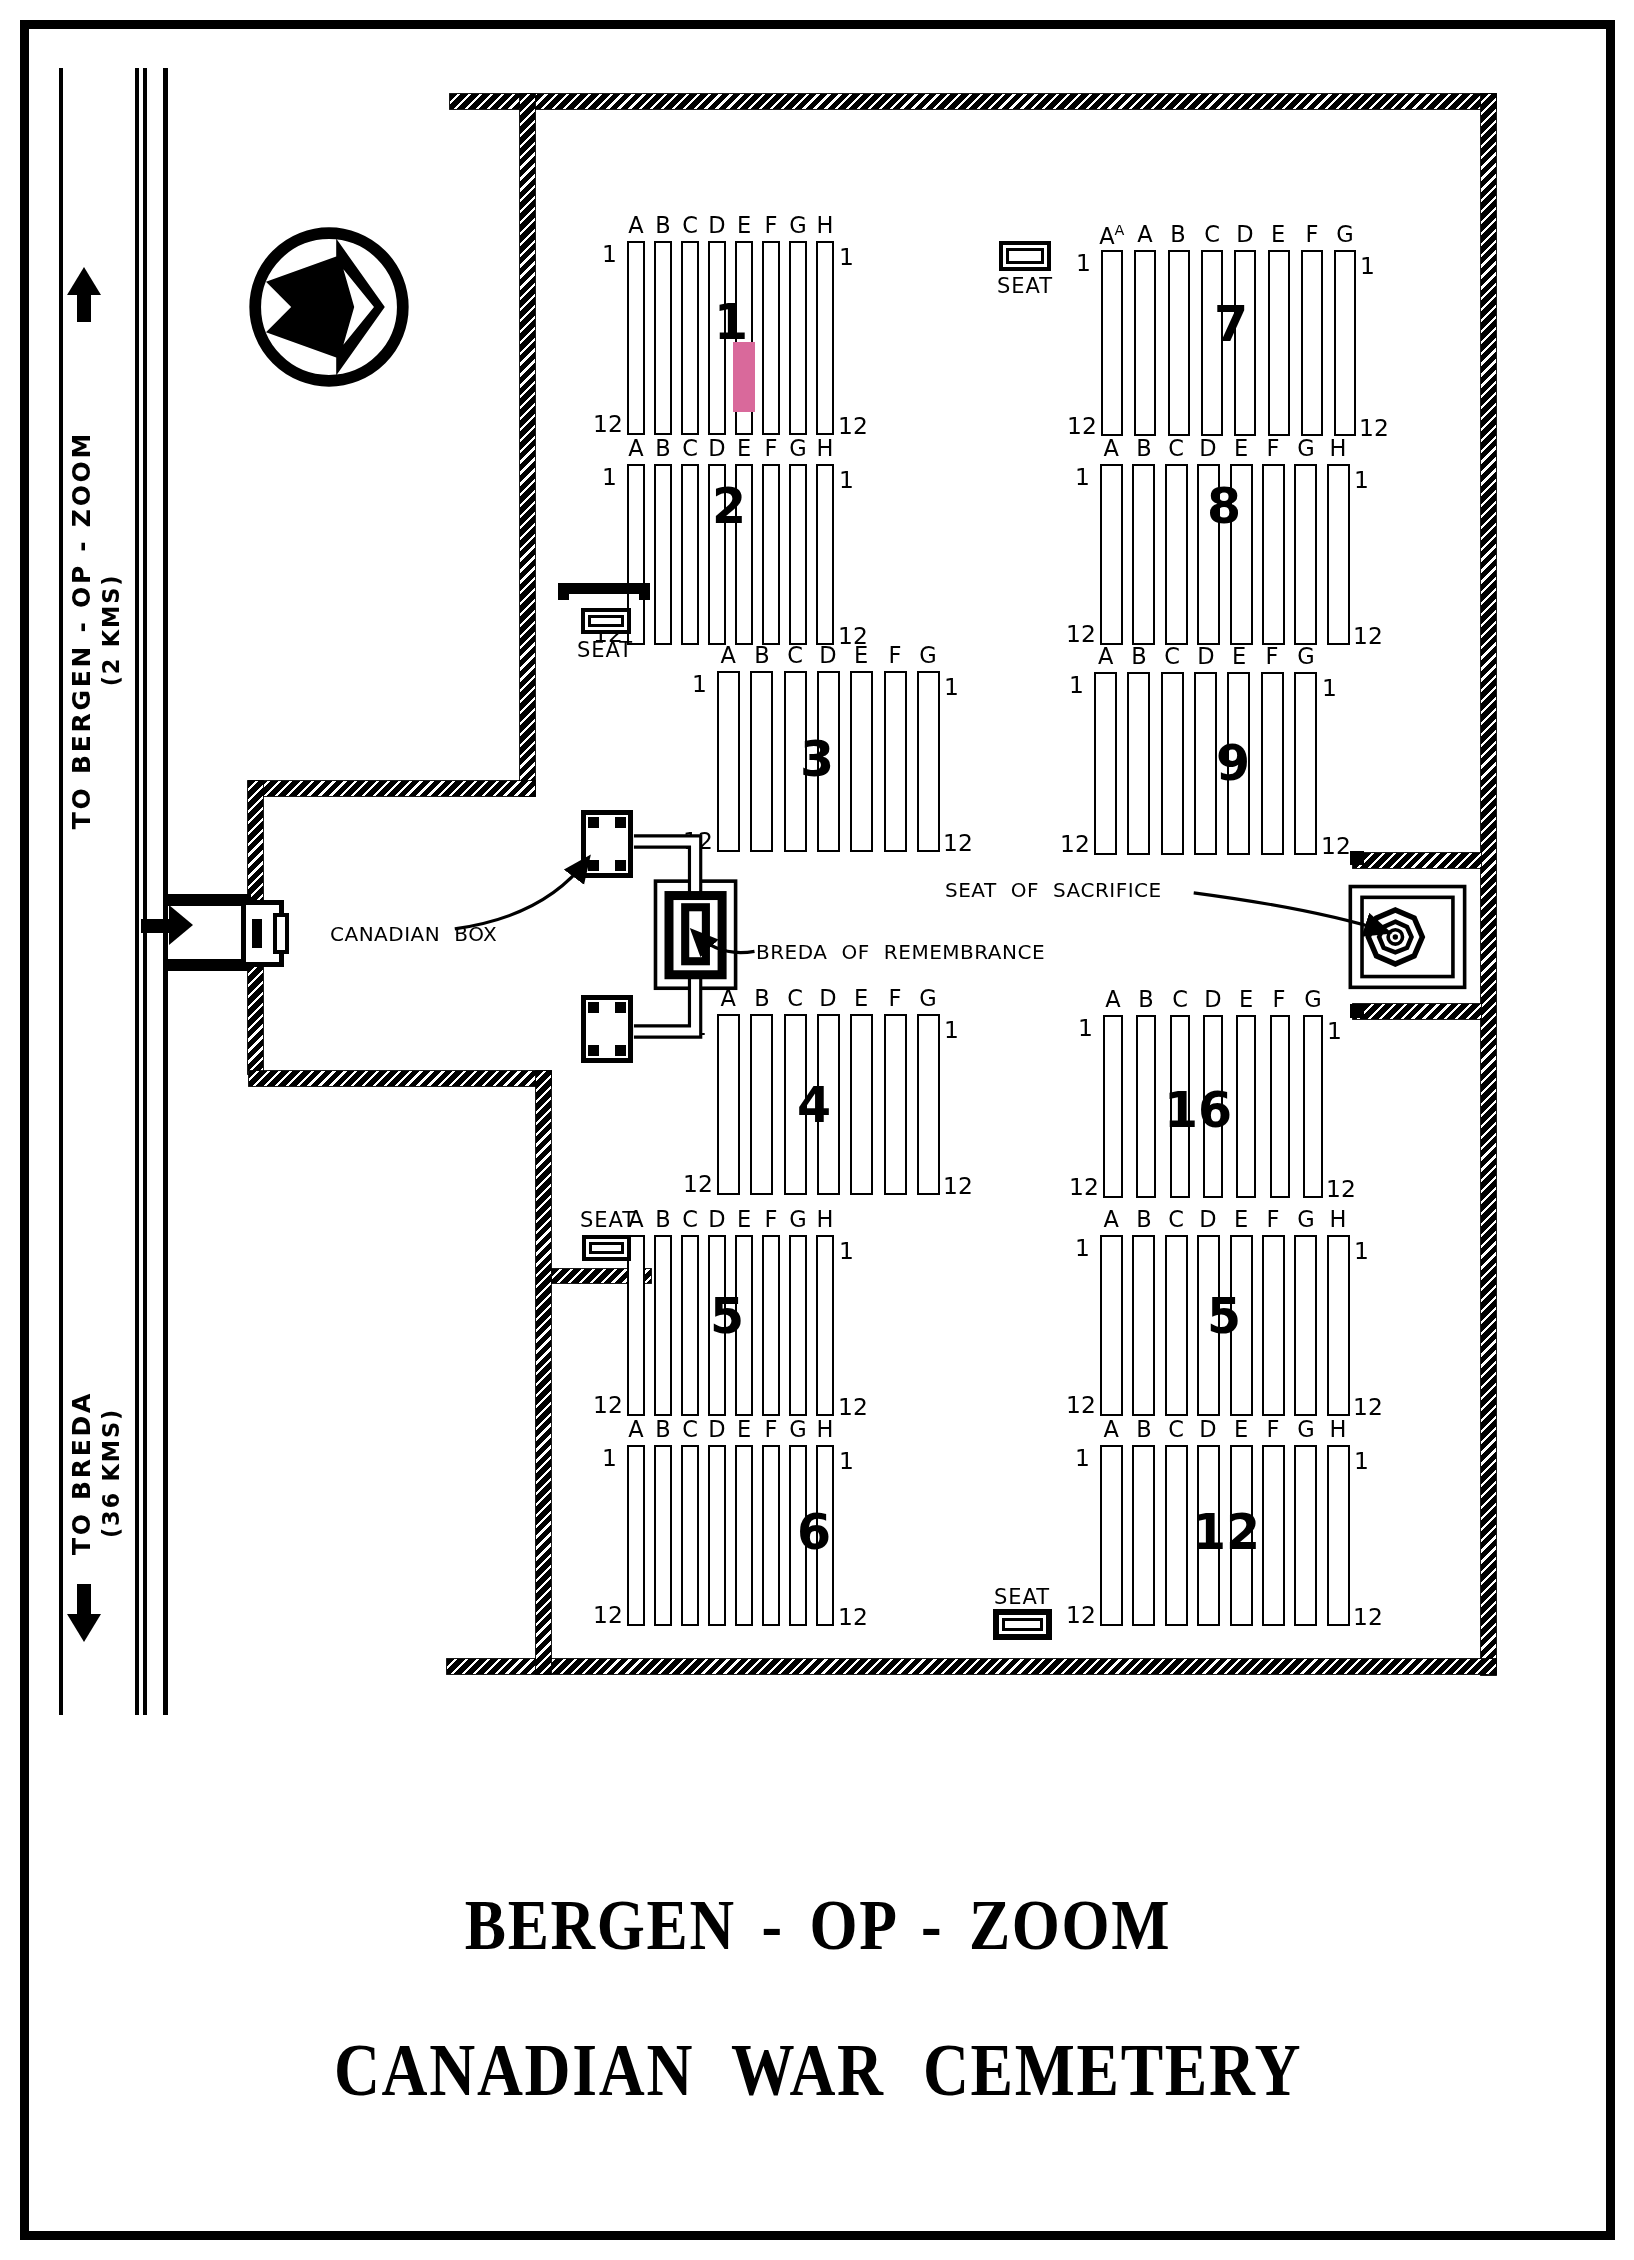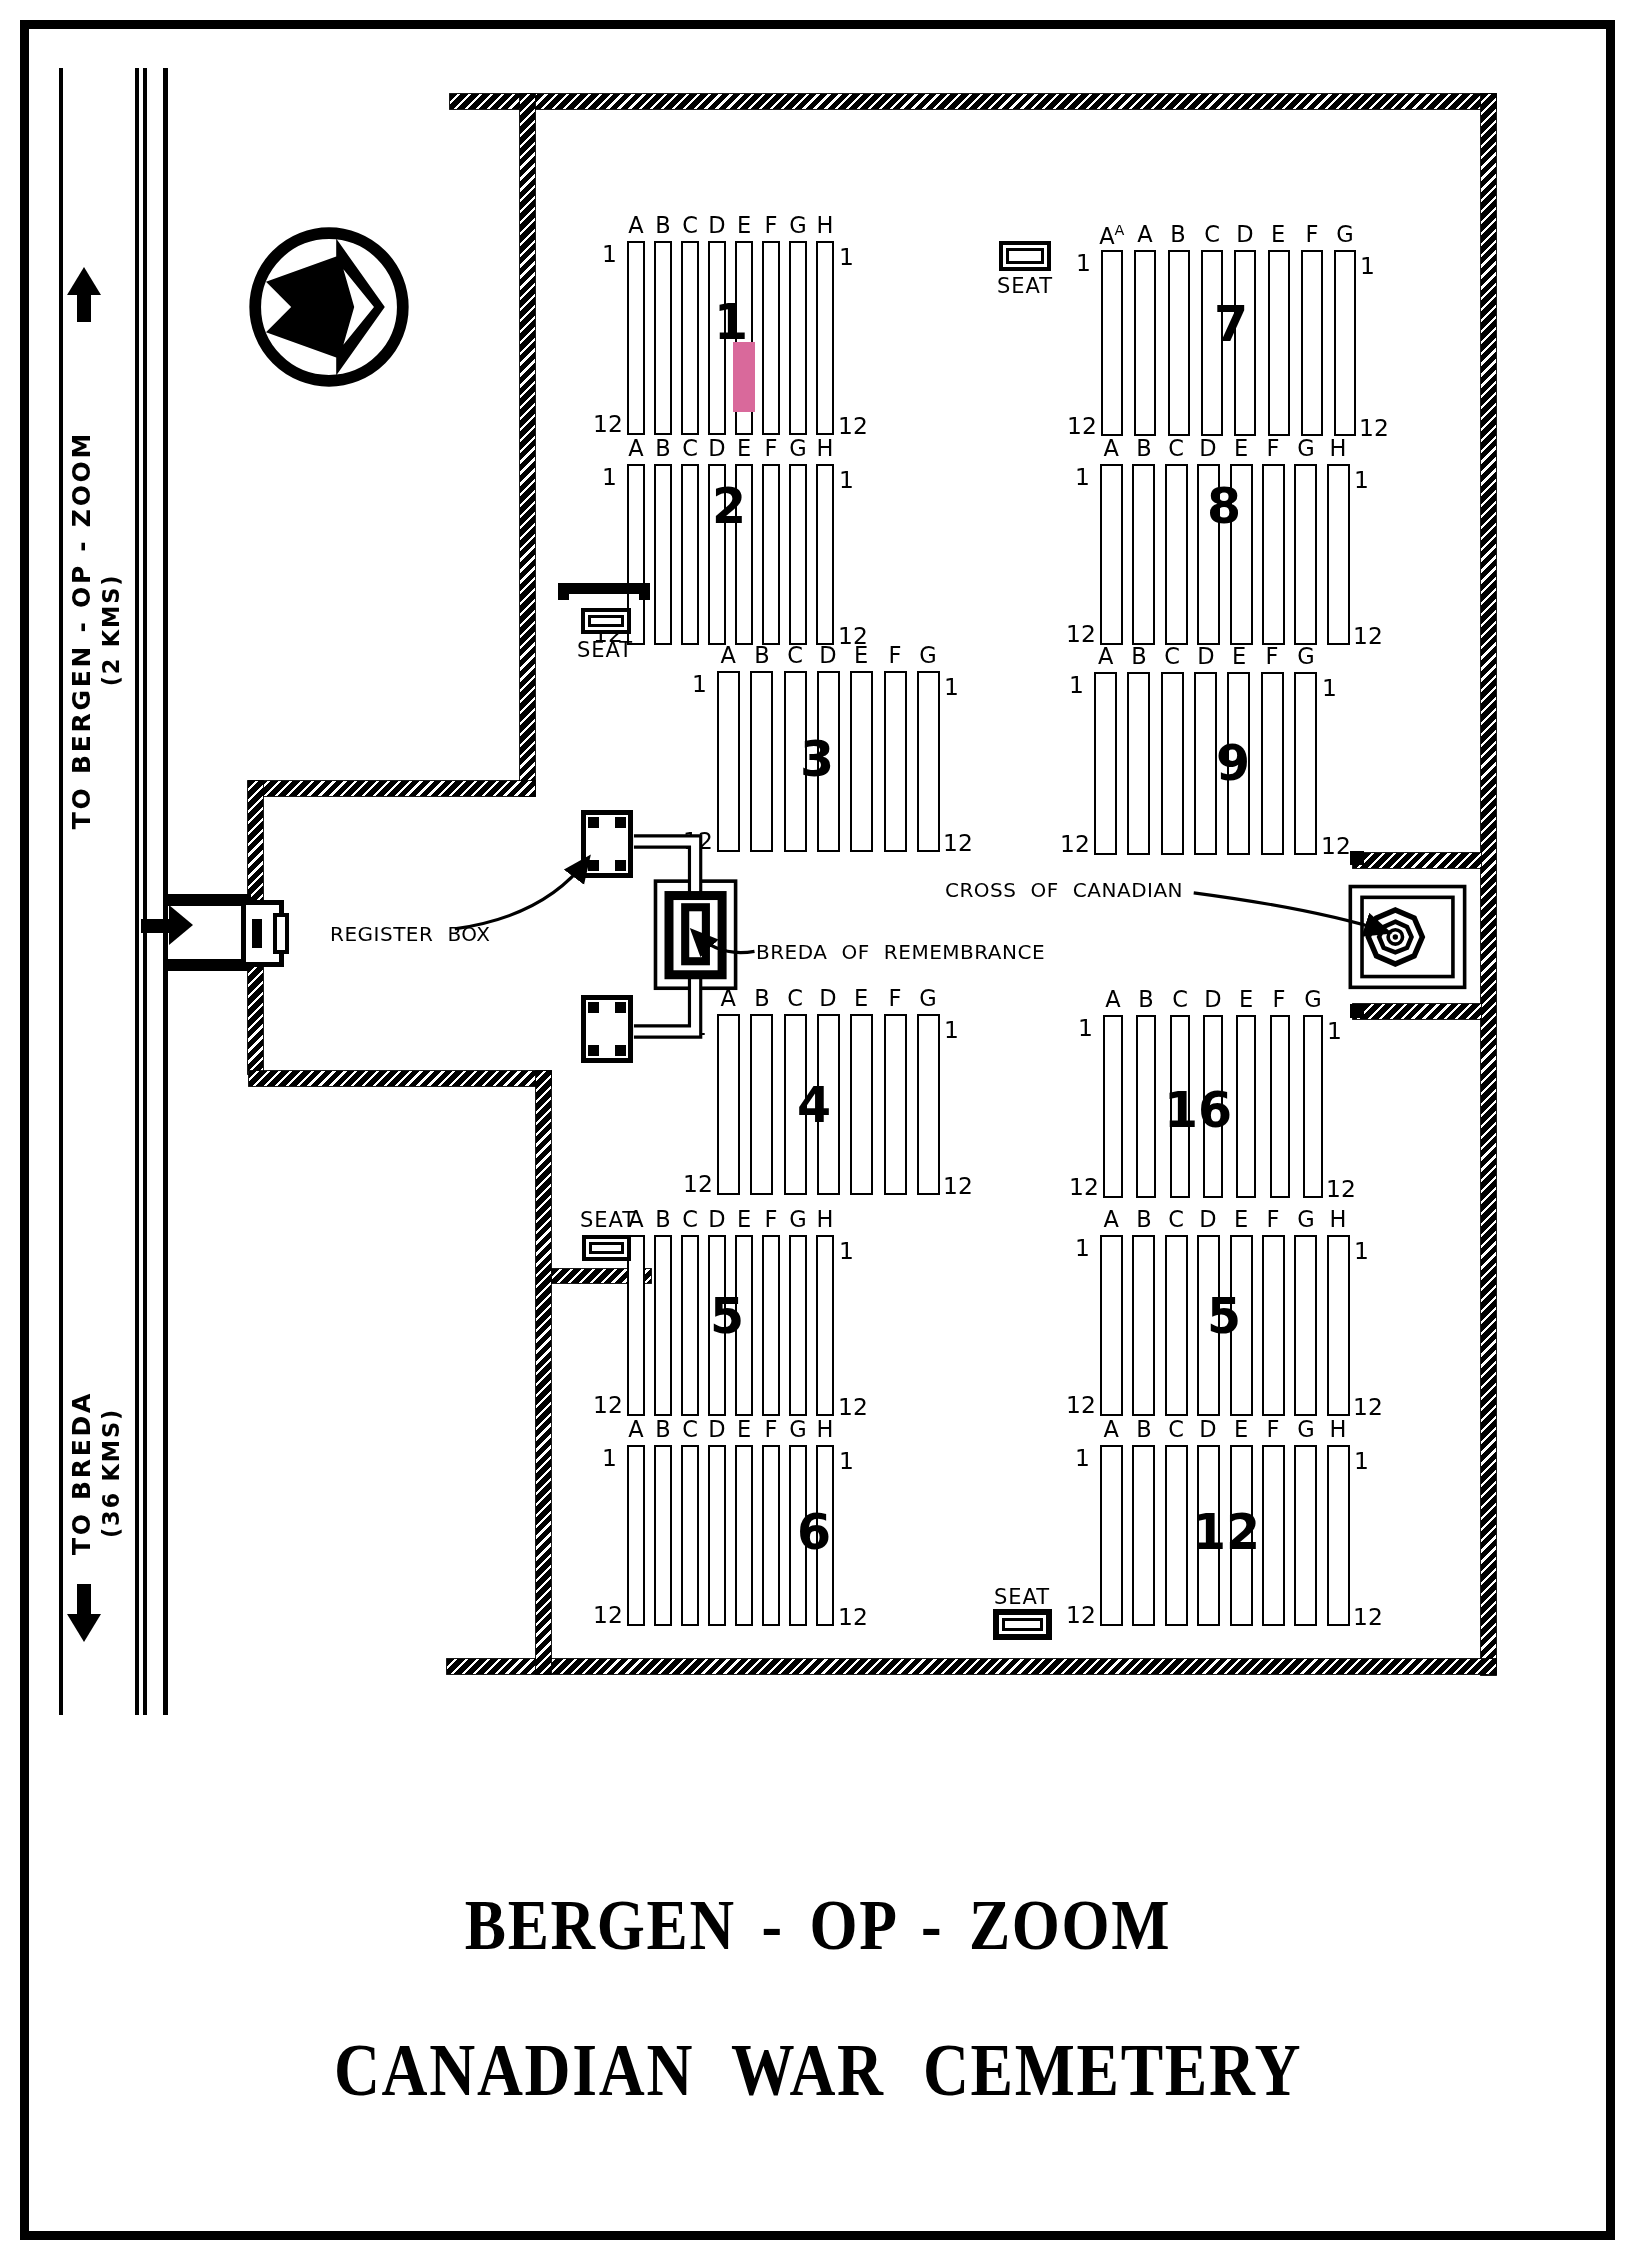--- a/index.html
+++ b/index.html
@@ -407,23 +407,23 @@
       <span class="cb bl"></span>
       <span class="cb br"></span>
   </div>
   <div class="regbox" style="left:581px;top:995px;">
     <span class="cb tl"></span>
       <span class="cb tr"></span>
       <span class="cb bl"></span>
       <span class="cb br"></span>
   </div>
 
-  <span class="maplabel" style="left:330px;top:922px;">REGISTER BOX</span>
+  <span class="maplabel" style="left:330px;top:922px;">CANADIAN BOX</span>
   <span class="maplabel" style="left:756px;top:940px;">BREDA OF REMEMBRANCE</span>
-  <span class="maplabel" style="left:945px;top:878px;">CROSS OF CANADIAN</span>
+  <span class="maplabel" style="left:945px;top:878px;">SEAT OF SACRIFICE</span>
 
   <svg width="1635" height="2260" viewBox="0 0 1816 2511">
     <defs>
       <marker id="ah" markerWidth="10" markerHeight="10" refX="7" refY="4" orient="auto">
         <path d="M0,0 L9,4 L0,8 z" fill="#000"></path>
       </marker>
     </defs>
 
     <rect x="728" y="979" width="89" height="119" fill="#fff" stroke="#000" stroke-width="4"></rect>
     <path d="M 704 935 H 772 V 995" fill="none" stroke="#000" stroke-width="16"></path>

